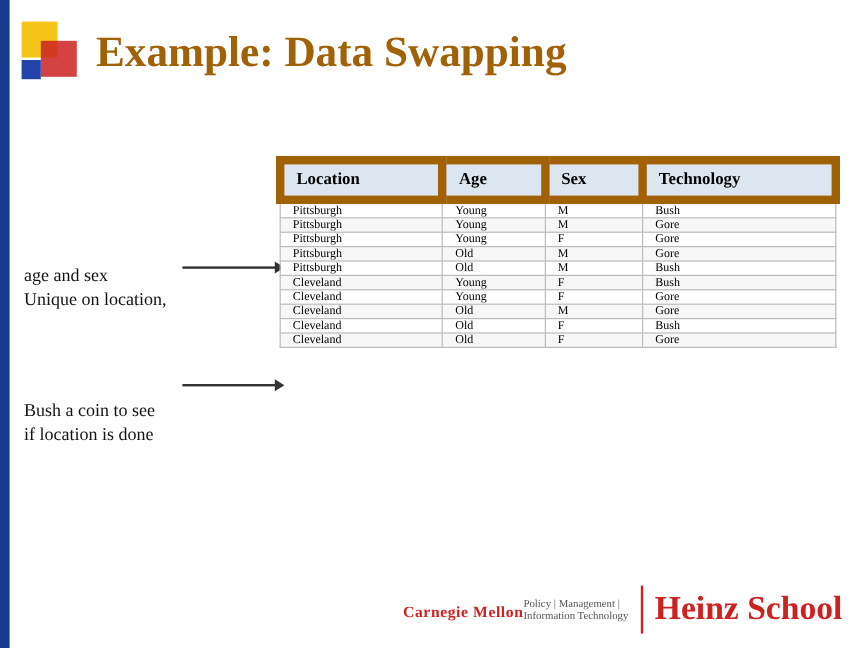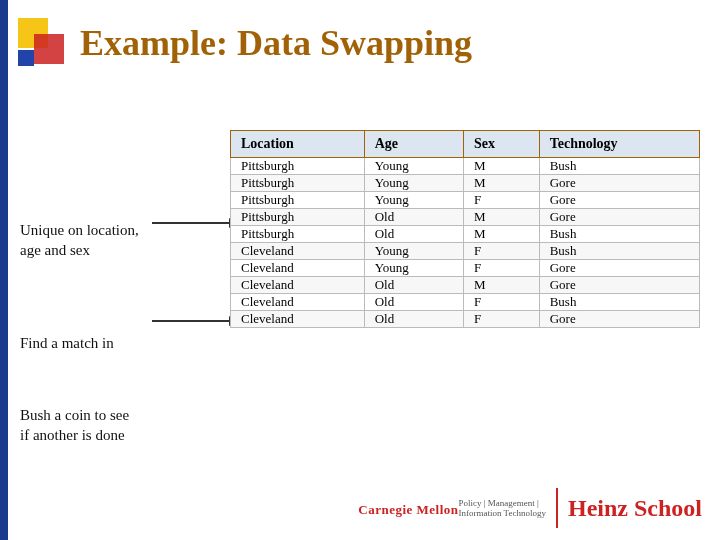--- a/index.html
+++ b/index.html
@@ -82,30 +82,30 @@
       right: 20px;
     }
 
     table {
       border-collapse: collapse;
       width: 100%;
       font-size: 14px;
     }
     th {
       background: #dce6f0;
-      border: 1px solid #a16207;
+      border: 7px solid #a16207;
       padding: 5px 10px;
       text-align: left;
       font-weight: bold;
       font-size: 14px;
     }
     td {
       border: 1px solid #bbb;
       padding: 0 10px;
-      font-size: 13px;
+      font-size: 10px;
     }
     tr:nth-child(even) td {
       background: #f7f7f7;
     }
     tr:nth-child(odd) td {
       background: #ffffff;
     }
 
     
     .cmu-logo {
@@ -121,21 +121,21 @@
       font-weight: bold;
       color: #cc2222;
       letter-spacing: 0.5px;
     }
     .cmu-logo-sub {
       font-size: 9px;
       color: #555;
       text-align: left;
     }
     .heinz {
-      font-size: 24px;
+      font-size: 28px;
       font-weight: bold;
       color: #cc2222;
     }
 
     
     .arrow-block1 {
       position: absolute;
       top: 222px;
       left: 152px;
       width: 78px;
@@ -181,31 +181,30 @@
 <div class="accent-squares">
   <div class="sq-yellow"></div>
   <div class="sq-red"></div>
   <div class="sq-blue"></div>
 </div>
 
 <div class="slide-title">Example: Data Swapping</div>
 
 <div class="left-text">
   <div class="left-block" style="margin-top: 45px;">
+    <p>age and sex</p>
     <p>Unique on location,</p>
-    <p>age and sex</p>
   </div>
 
   <div class="left-block" style="margin-top: 72px;">
-    <p>Find a match in</p>
   </div>
 
   <div class="left-block" style="margin-top: 52px;">
     <p>Bush a coin to see</p>
-    <p>if another is done</p>
+    <p>if location is done</p>
   </div>
 </div>
 
 <div class="arrow-block1"></div>
 <div class="arrow-block2"></div>
 
 <div class="table-wrap">
   <table>
     <thead>
       <tr>

